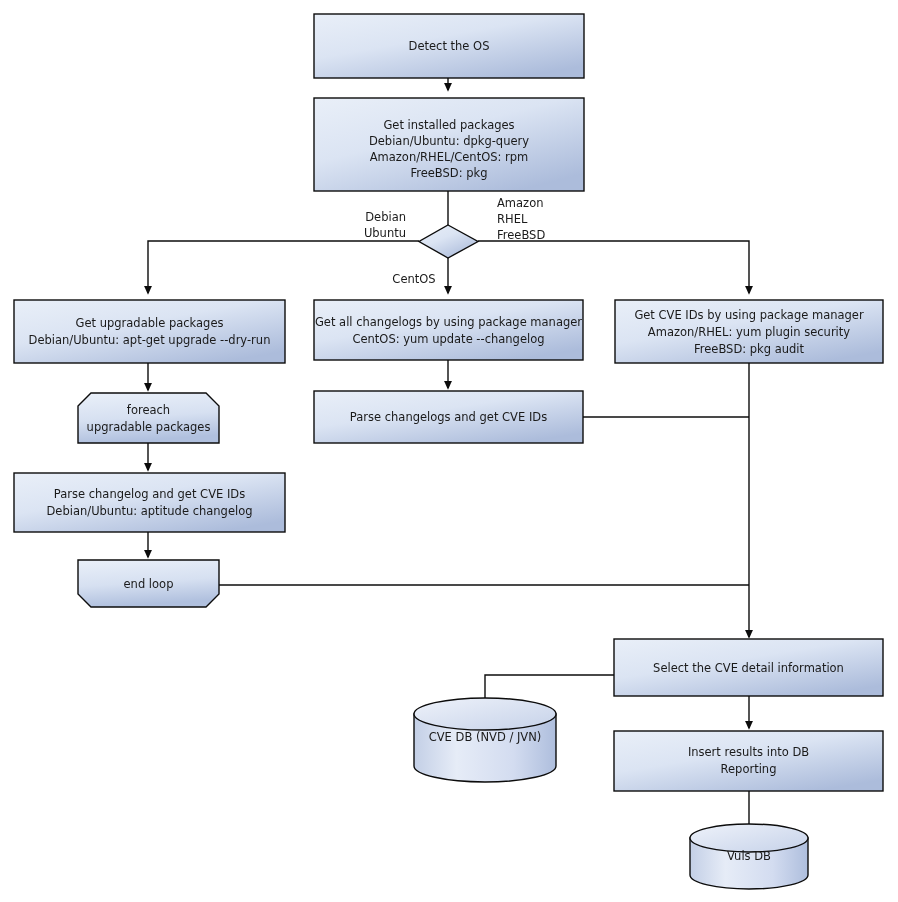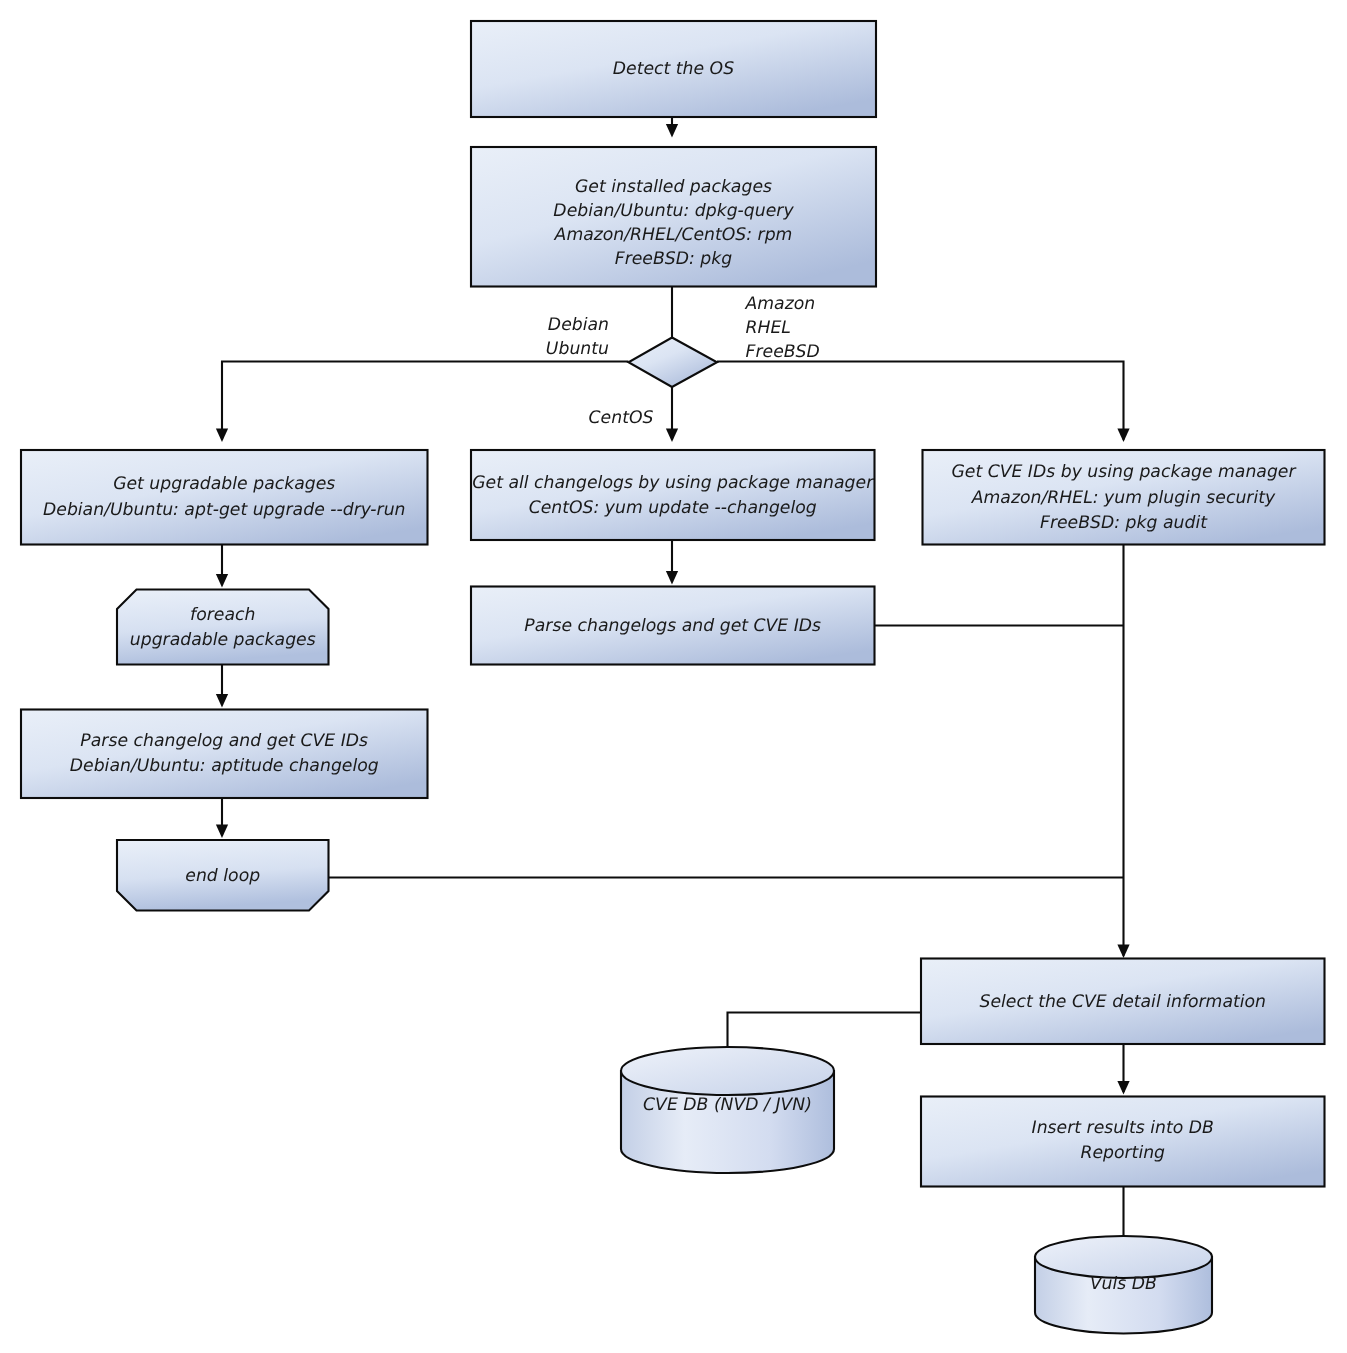--- a/index.html
+++ b/index.html
@@ -10,21 +10,20 @@
   body {
     width: 898px;
     height: 902px;
     font-family: "DejaVu Sans", sans-serif;
     overflow: hidden;
   }
   #canvas {
     position: relative;
     width: 744px;
     height: 902px;
-    font-style: italic;
   }
   svg.flow {
     position: absolute;
     top: 0;
     left: 0;
     width: 898px;
     height: 902px;
   }
   .node-label {
     font-family: "DejaVu Sans", sans-serif;

